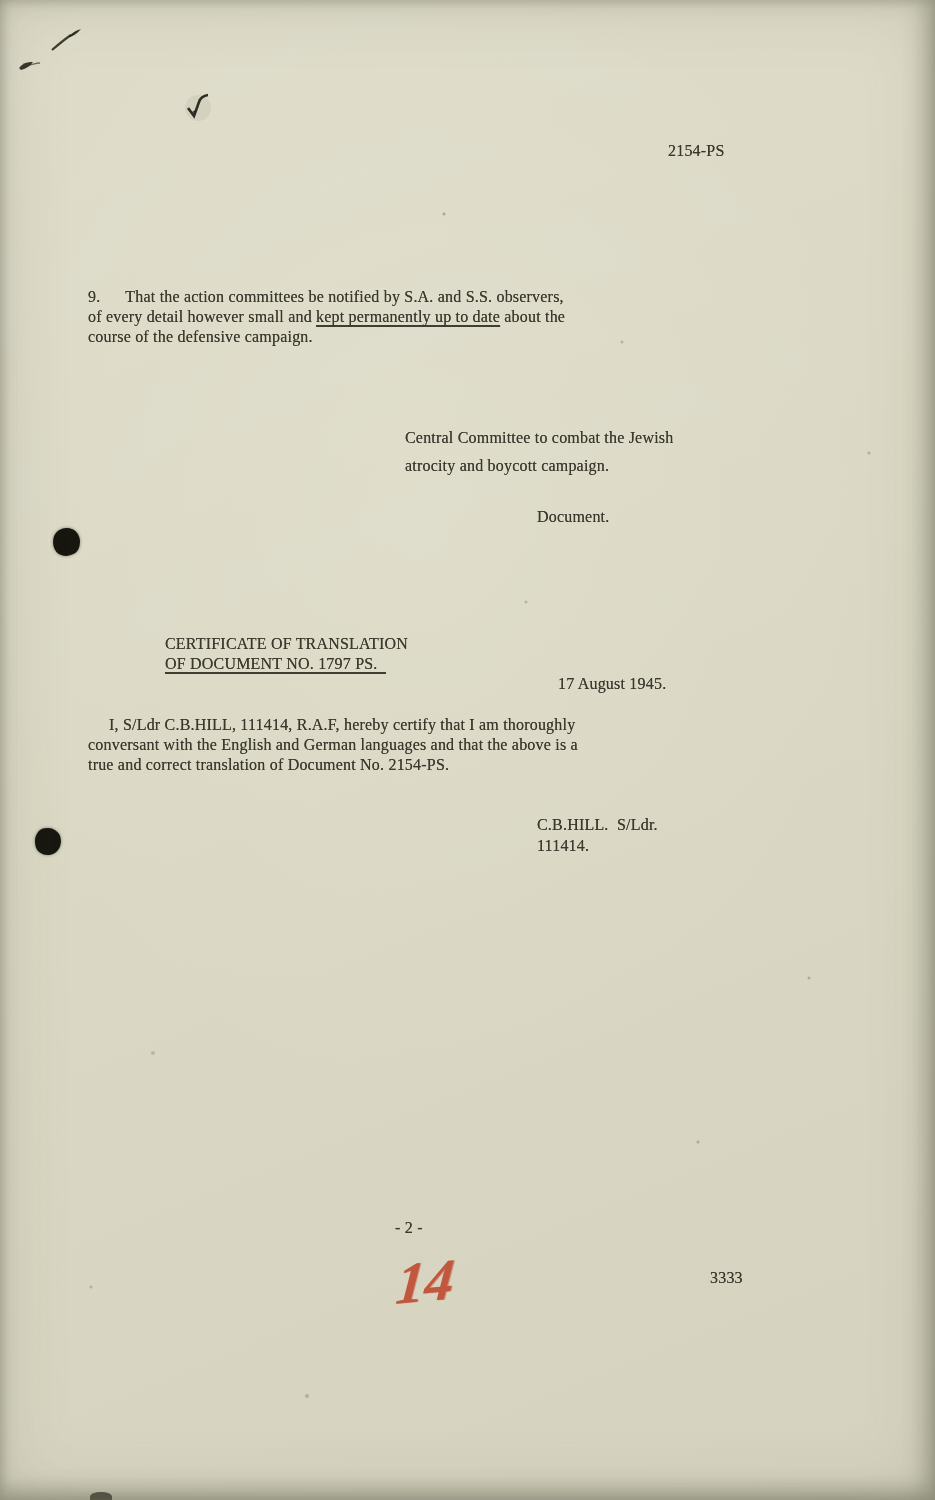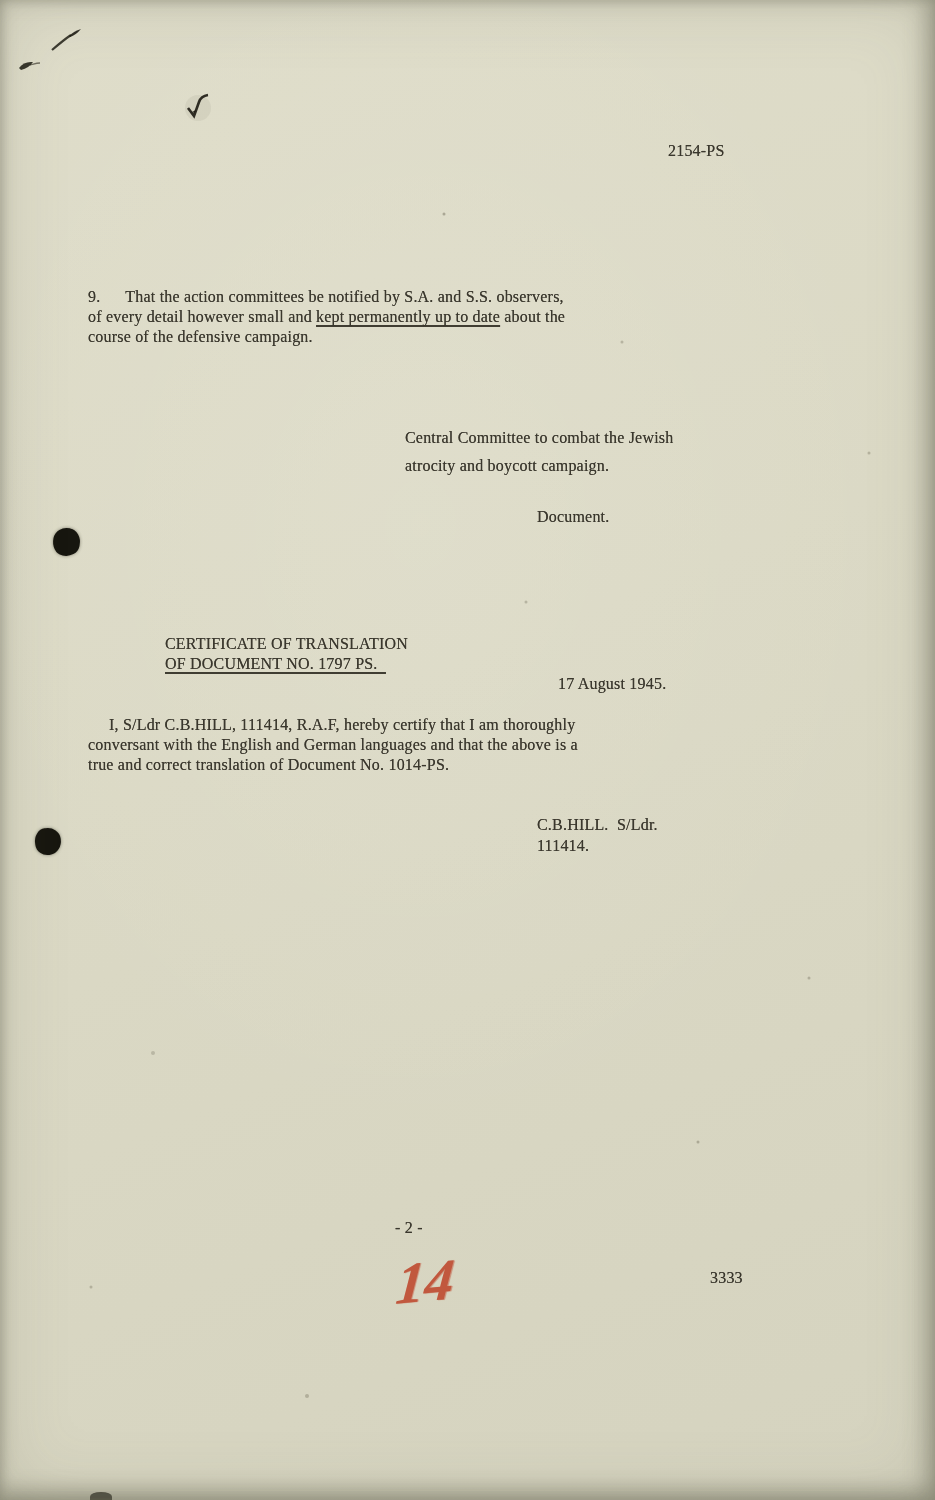--- a/index.html
+++ b/index.html
@@ -129,21 +129,21 @@
 
   <div class="tw" style="left:537px; top:507px;">Document.</div>
 
   <div class="tw" style="left:165px; top:617px;margin-top:17px;"><span>CERTIFICATE OF TRANSLATION
 </span><span class="u">OF DOCUMENT NO. 1797 PS.  </span></div>
 
   <div class="tw" style="left:558px; top:674px;">17 August 1945.</div>
 
   <div class="tw" style="left:88px; top:715px; width:780px;">     I, S/Ldr C.B.HILL, 111414, R.A.F, hereby certify that I am thoroughly
 conversant with the English and German languages and that the above is a
-true and correct translation of Document No. 1014-PS.</div>
+true and correct translation of Document No. 2154-PS.</div>
 
   <div class="tw" style="left:537px; top:814px; line-height:21px;">C.B.HILL.  S/Ldr.
 111414.</div>
 
   <div class="tw" style="left:395px; top:1218px;">- 2 -</div>
 
   <div class="tw" style="left:710px; top:1268px;">3333</div>
 
   <div class="hand" style="left:396px; top:1248px;">14</div>
 

